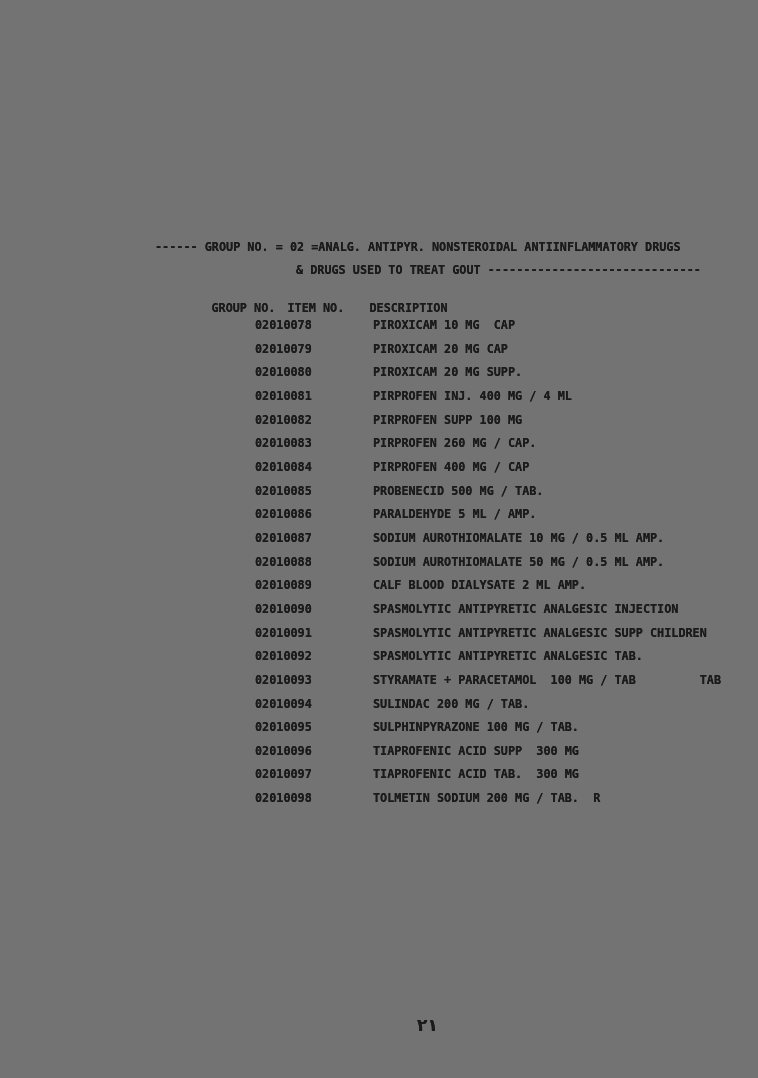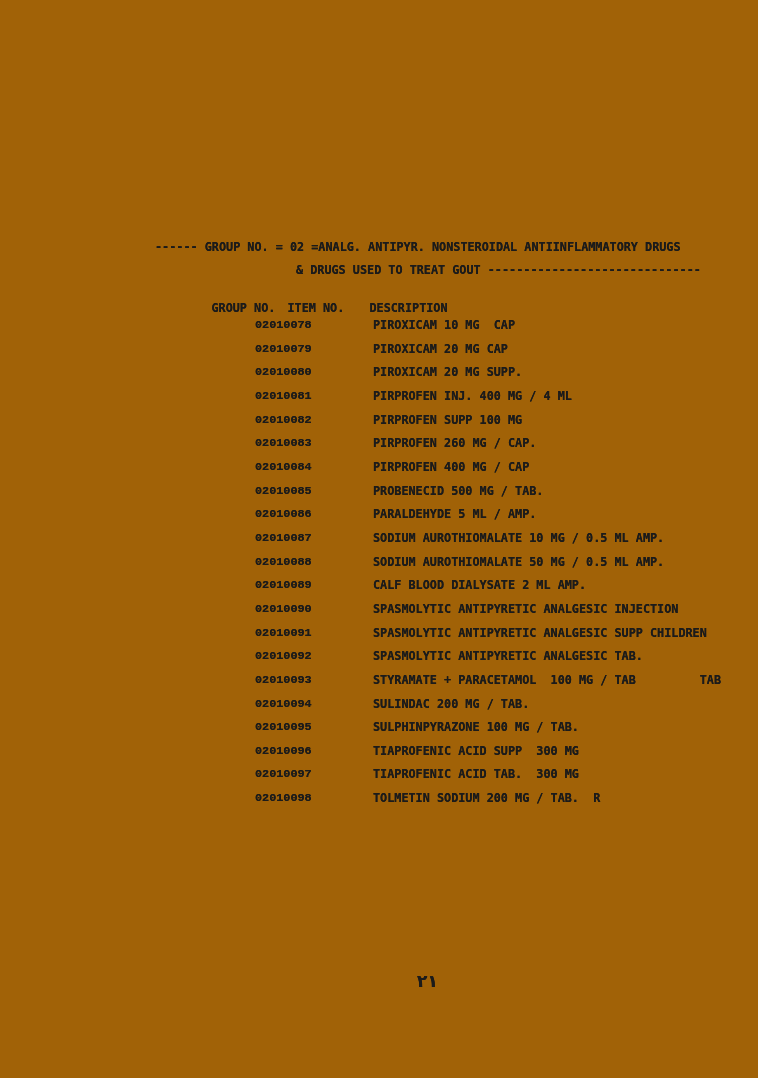--- a/index.html
+++ b/index.html
@@ -33,40 +33,39 @@
   .rows { left: 255px; top: 318px; right: 0; }
   .row {
     height: 23.66px;
     display: flex;
     align-items: flex-start;
   }
   .cell-item {
     flex: 0 0 86px;
     width: 86px;
     white-space: pre;
-    font-family: Liberation Mono, monospace;
   }
   .cell-desc {
     white-space: pre;
     margin-left: 32px;
   }
   .pagenum {
     left: 417px;
-    top: 974px;
+    top: 1018px;
     font-family: "DejaVu Sans", "Liberation Sans", sans-serif;
     font-size: 17px;
     font-weight: 700;
     letter-spacing: 3px;
     white-space: pre;
   }
 </style>
 </head>
 <body>
 
-<div class="page" id="page" style="background: #a16207; color: rgb(27, 27, 27);">
+<div class="page" id="page" style="background: #737373; color: rgb(27, 27, 27);">
   <div class="abs header-line1">------ GROUP NO. = 02 =ANALG. ANTIPYR. NONSTEROIDAL ANTIINFLAMMATORY DRUGS</div>
   <div class="abs header-line2">&amp; DRUGS USED TO TREAT GOUT ------------------------------</div>
 
   <div class="abs colhead">
     <span class="ch-group">GROUP NO.</span><span class="ch-item">ITEM NO.</span><span class="ch-desc">DESCRIPTION</span>
   </div>
 
   <div class="abs rows" id="rows"><div class="row"><span class="cell-item">02010078</span><span class="cell-desc">PIROXICAM 10 MG  CAP</span></div><div class="row"><span class="cell-item">02010079</span><span class="cell-desc">PIROXICAM 20 MG CAP</span></div><div class="row"><span class="cell-item">02010080</span><span class="cell-desc">PIROXICAM 20 MG SUPP.</span></div><div class="row"><span class="cell-item">02010081</span><span class="cell-desc">PIRPROFEN INJ. 400 MG / 4 ML</span></div><div class="row"><span class="cell-item">02010082</span><span class="cell-desc">PIRPROFEN SUPP 100 MG</span></div><div class="row"><span class="cell-item">02010083</span><span class="cell-desc">PIRPROFEN 260 MG / CAP.</span></div><div class="row"><span class="cell-item">02010084</span><span class="cell-desc">PIRPROFEN 400 MG / CAP</span></div><div class="row"><span class="cell-item">02010085</span><span class="cell-desc">PROBENECID 500 MG / TAB.</span></div><div class="row"><span class="cell-item">02010086</span><span class="cell-desc">PARALDEHYDE 5 ML / AMP.</span></div><div class="row"><span class="cell-item">02010087</span><span class="cell-desc">SODIUM AUROTHIOMALATE 10 MG / 0.5 ML AMP.</span></div><div class="row"><span class="cell-item">02010088</span><span class="cell-desc">SODIUM AUROTHIOMALATE 50 MG / 0.5 ML AMP.</span></div><div class="row"><span class="cell-item">02010089</span><span class="cell-desc">CALF BLOOD DIALYSATE 2 ML AMP.</span></div><div class="row"><span class="cell-item">02010090</span><span class="cell-desc">SPASMOLYTIC ANTIPYRETIC ANALGESIC INJECTION</span></div><div class="row"><span class="cell-item">02010091</span><span class="cell-desc">SPASMOLYTIC ANTIPYRETIC ANALGESIC SUPP CHILDREN</span></div><div class="row"><span class="cell-item">02010092</span><span class="cell-desc">SPASMOLYTIC ANTIPYRETIC ANALGESIC TAB.</span></div><div class="row"><span class="cell-item">02010093</span><span class="cell-desc">STYRAMATE + PARACETAMOL  100 MG / TAB         TAB</span></div><div class="row"><span class="cell-item">02010094</span><span class="cell-desc">SULINDAC 200 MG / TAB.</span></div><div class="row"><span class="cell-item">02010095</span><span class="cell-desc">SULPHINPYRAZONE 100 MG / TAB.</span></div><div class="row"><span class="cell-item">02010096</span><span class="cell-desc">TIAPROFENIC ACID SUPP  300 MG</span></div><div class="row"><span class="cell-item">02010097</span><span class="cell-desc">TIAPROFENIC ACID TAB.  300 MG</span></div><div class="row"><span class="cell-item">02010098</span><span class="cell-desc">TOLMETIN SODIUM 200 MG / TAB.  R</span></div></div>
 
   <div class="abs pagenum">٢١</div>

